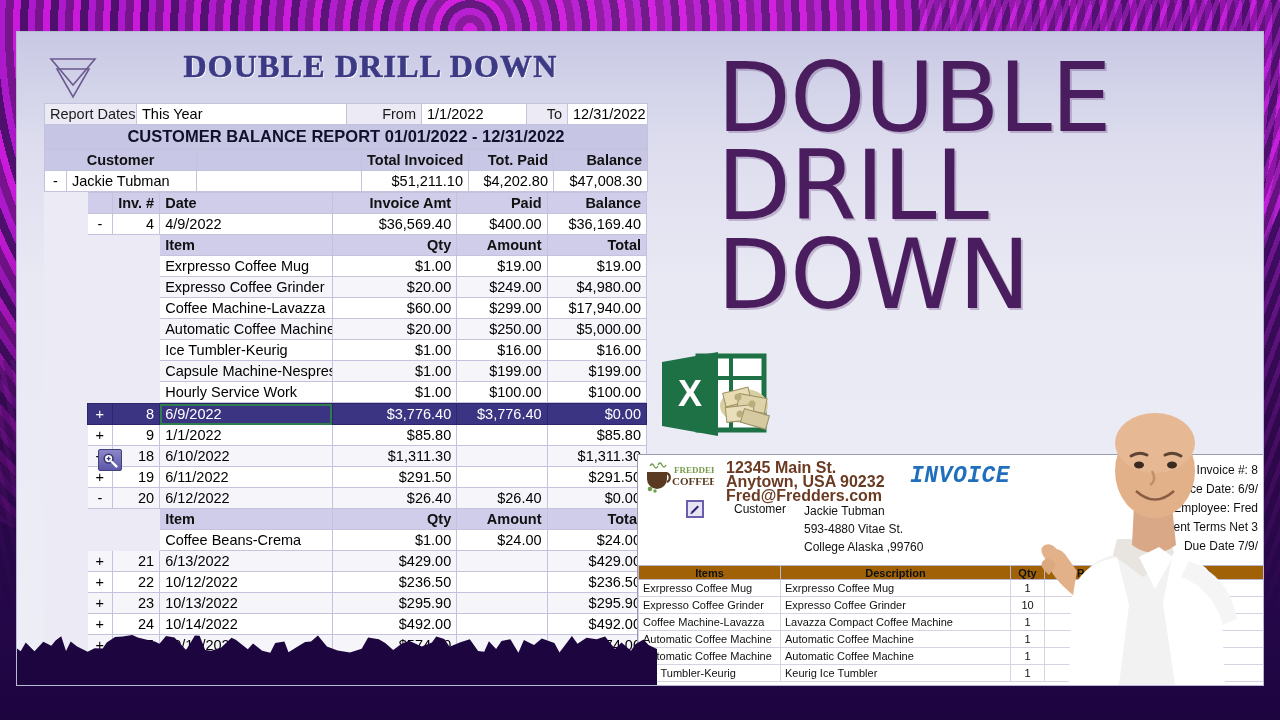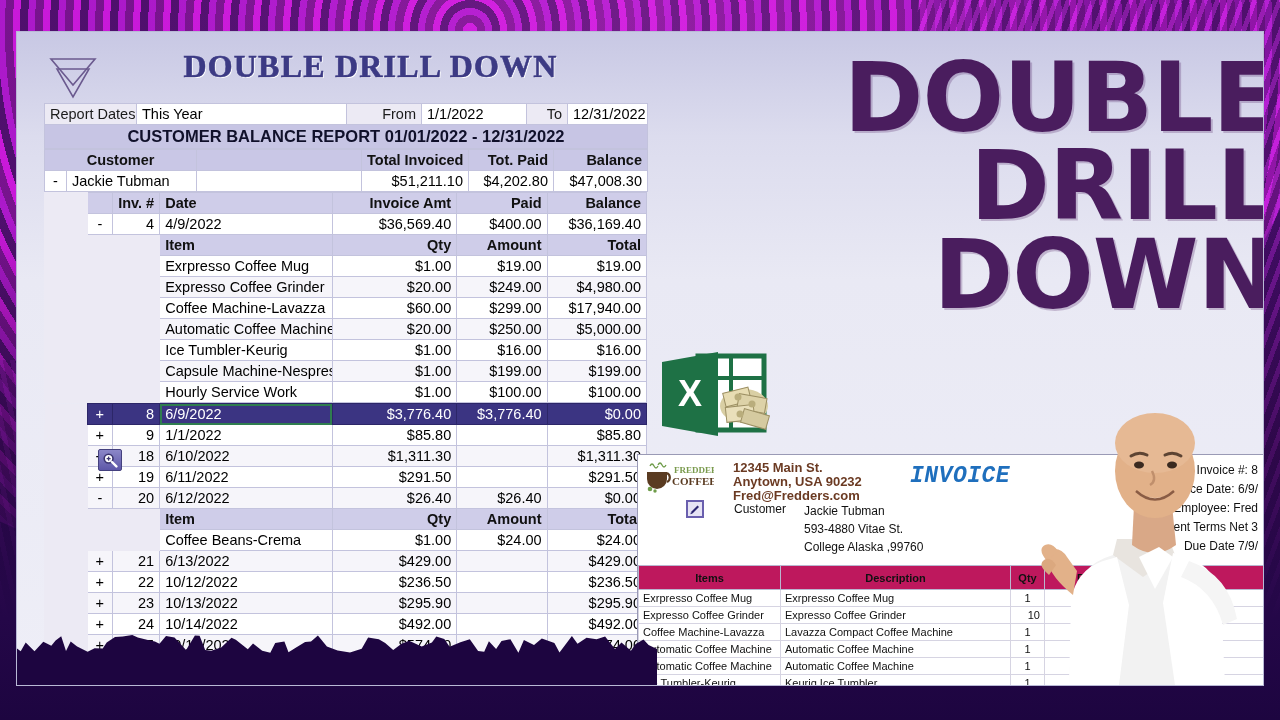--- a/index.html
+++ b/index.html
@@ -113,54 +113,54 @@
   }
 
   
   #torn {
     position:absolute; left:0; bottom:0; width:640px; height:70px; z-index:6;
   }
 
   
   #big-title {
     position:absolute; left:700px; top:22px; width:560px;
-    text-align:right; line-height:.92;
+    line-height:.92;
     font-family:"DejaVu Sans", sans-serif;
-    font-weight:bold; color:#4a1d5e;
+    font-weight:normal; color:#4a1d5e;
     letter-spacing:-1px;
     text-shadow:2px 2px 0 rgba(74,29,94,.25);
   }
   #big-title .l1 { font-size:96px; display:block; }
   #big-title .l2 { font-size:96px; display:block; }
   #big-title .l3 { font-size:96px; display:block; }
 
   
   #excel-icon { position:absolute; left:639px; top:316px; width:116px; height:96px; }
 
   
   #invoice {
     position:absolute; left:620px; top:422px; width:628px; height:240px;
     background:#ffffff; border:1px solid #9a9ab5; overflow:hidden;
     font-size:11px; color:#111;
   }
   #coffee-logo { position:absolute; left:6px; top:5px; width:70px; height:34px; }
-  .inv-addr { position:absolute; left:95px; top:6px; line-height:14px; font-weight:bold; font-size:13px; color:#6b3a22; }
+  .inv-addr { position:absolute; left:88px; top:6px; line-height:14px; font-weight:bold; font-size:16px; color:#6b3a22; }
   #invoice-word {
     position:absolute; left:272px; top:8px; font-size:23px; font-weight:bold;
     font-style:italic; color:#1f6fbd; letter-spacing:.5px;font-family:Liberation Mono, monospace;
   }
   #edit-icon { position:absolute; left:48px; top:45px; width:18px; height:18px; }
   .cust-label { position:absolute; left:96px; top:47px; font-size:12px; }
   .cust-lines { position:absolute; left:166px; top:47px; line-height:18px; font-size:12px; }
   .meta { position:absolute; right:6px; top:6px; text-align:right; line-height:19px; font-size:12px; }
   .meta .k { display:inline; }
   .meta .v { display:inline; }
 
   #inv-table { position:absolute; left:0; top:110px; width:628px; border-collapse:collapse; table-layout:fixed; font-size:11px; }
-  #inv-table th { background:#be185d; border:1px solid #b9b6cf; font-weight:bold; height:24px; }
+  #inv-table th { background:#a16207; border:1px solid #b9b6cf; font-weight:bold; height:14px; }
   #inv-table td { border:1px solid #d6d4e2; height:17px; padding:0 4px; white-space:nowrap; overflow:hidden; }
 
   
   #presenter { position:absolute; right:-6px; bottom:0; width:230px; height:300px; z-index:10; }
 </style>
 </head>
 <body>
 
 <div id="bg">
   <div class="glow"></div>
@@ -584,21 +584,21 @@
           <tr>
             <td style="">Exrpresso Coffee Mug</td>
             <td style="">Exrpresso Coffee Mug</td>
             <td style="text-align: center;">1</td>
             <td style="text-align: right;">$19.00</td>
             <td style="text-align: left;">$</td>
           </tr>
           <tr>
             <td style="">Expresso Coffee Grinder</td>
             <td style="">Expresso Coffee Grinder</td>
-            <td style="text-align: right;">10</td>
+            <td style="text-align: center;">10</td>
             <td style="text-align: right;">$249.00</td>
             <td style="text-align: left;">$</td>
           </tr>
           <tr>
             <td style="">Coffee Machine-Lavazza</td>
             <td style="">Lavazza Compact Coffee Machine</td>
             <td style="text-align: center;">1</td>
             <td style="text-align: right;">9.00</td>
             <td style="text-align: left;">$</td>
           </tr>

